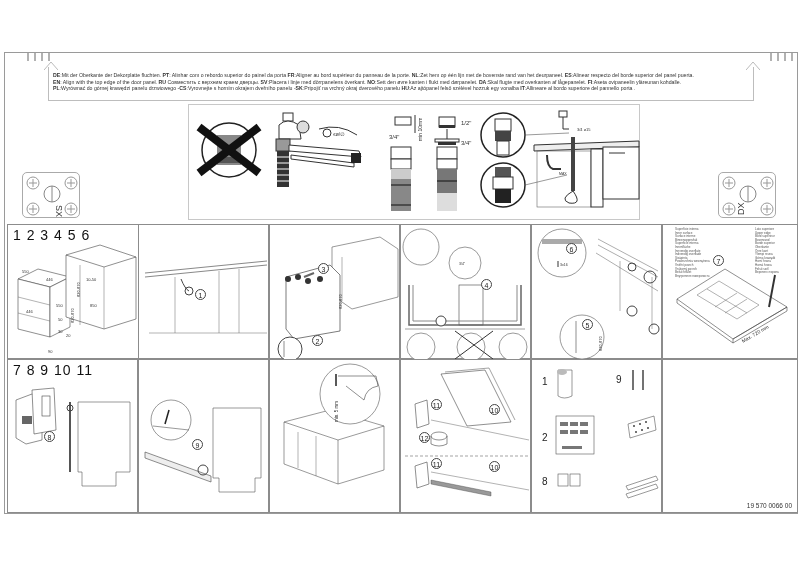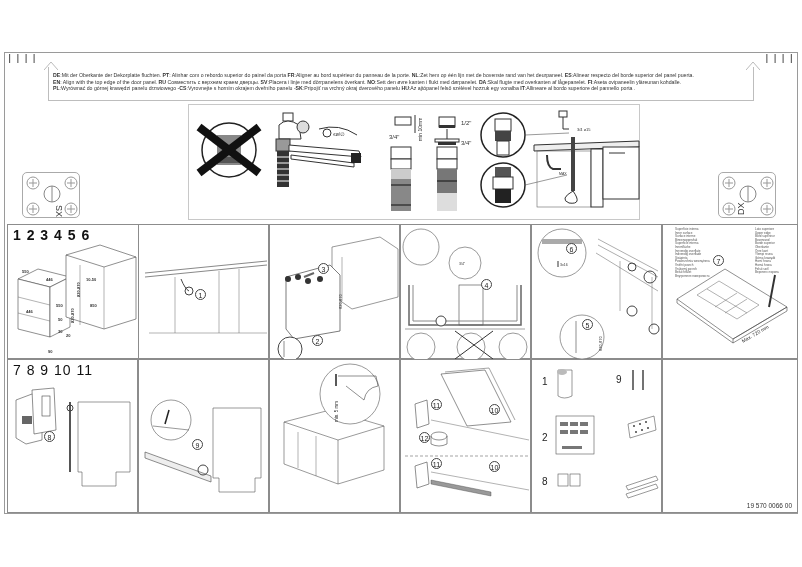--- a/index.html
+++ b/index.html
@@ -1,18 +1,18 @@
 <!DOCTYPE html>
 <html><head>
 <meta charset="utf-8">
 <style>
   html,body{margin:0;padding:0;background:#fff;}
   body{width:802px;height:567px;position:relative;overflow:hidden;font-family:"Liberation Sans",sans-serif;color:#222;}
   .frame{position:absolute;left:4px;top:52px;width:794px;height:462px;border:1px solid #9a9a9a;box-sizing:border-box;}
-  .ticks{position:absolute;top:53px;font-size:12px;letter-spacing:1px;color:#555;font-family:"Liberation Mono",monospace;}
+  .ticks{position:absolute;top:53px;font-size:10px;letter-spacing:1px;color:#555;font-family:"Liberation Mono",monospace;margin-left:19px;}
   .lang-box{position:absolute;left:48px;top:67px;width:706px;height:34px;border:1px solid #bdbdbd;border-top:none;box-sizing:border-box;padding:5px 4px 0 4px;font-size:5.2px;line-height:6.6px;color:#333;}
   .lang-box b{font-weight:bold;}
   .arrow-up{position:absolute;top:58px;width:14px;height:14px;}
   .hose-panel{position:absolute;left:188px;top:104px;width:452px;height:116px;border:1px solid #c8c8c8;box-sizing:border-box;}
   .side-plate{position:absolute;top:172px;width:58px;height:46px;border:1px solid #aaa;border-radius:5px;box-sizing:border-box;}
   .cell{position:absolute;border:1px solid #8c8c8c;box-sizing:border-box;background:#fff;}
   .step-head{position:absolute;left:5px;top:2px;font-size:14px;letter-spacing:1px;color:#111;}
   .doc-no{position:absolute;right:10px;top:502px;font-size:6.5px;color:#333;}
   svg{position:absolute;left:0;top:0;}
   .lbl{font-family:"Liberation Sans",sans-serif;fill:#333;}
@@ -168,21 +168,21 @@
       <line x1="10" y1="32" x2="10" y2="40" stroke="#999"></line>
     <circle cx="48" cy="36" r="6" fill="none" stroke="#999"></circle>
       <line x1="44" y1="36" x2="52" y2="36" stroke="#999"></line>
       <line x1="48" y1="32" x2="48" y2="40" stroke="#999"></line>
     <circle cx="29" cy="21" r="8" fill="none" stroke="#888"></circle>
       <line x1="29" y1="13" x2="29" y2="29" stroke="#888"></line>
     <text class="lbl" x="25" y="42" font-size="9" transform="rotate(-90 25 42)">DX</text>
   </svg>
 </div>
 
-<div class="cell" style="left:7px;top:224px;width:133px;height:135px;font-weight:bold;">
+<div class="cell" style="left:7px;top:224px;width:133px;height:135px;">
   <div class="step-head">1 2 3 4 5 6</div>
   <svg width="131" height="135">
     <path d="M10 54 L30 44 L62 52 L42 62 Z" fill="#fff" stroke="#444" stroke-width="0.6"></path>
     <path d="M10 54 L42 62 L42 112 L10 104 Z" fill="#fff" stroke="#444" stroke-width="0.6"></path>
     <path d="M42 62 L62 52 L62 102 L42 112 Z" fill="#fff" stroke="#444" stroke-width="0.6"></path>
     <line x1="10" y1="72" x2="42" y2="80" stroke="#666" stroke-width="0.5"></line>
     <line x1="10" y1="88" x2="42" y2="96" stroke="#666" stroke-width="0.5"></line>
     <path d="M58 30 L92 20 L128 32 L128 94 L96 104 L58 92 Z" fill="#fff" stroke="#444" stroke-width="0.6"></path>
     <line x1="58" y1="30" x2="96" y2="42" stroke="#444" stroke-width="0.6"></line>
     <line x1="96" y1="42" x2="128" y2="32" stroke="#444" stroke-width="0.6"></line>

